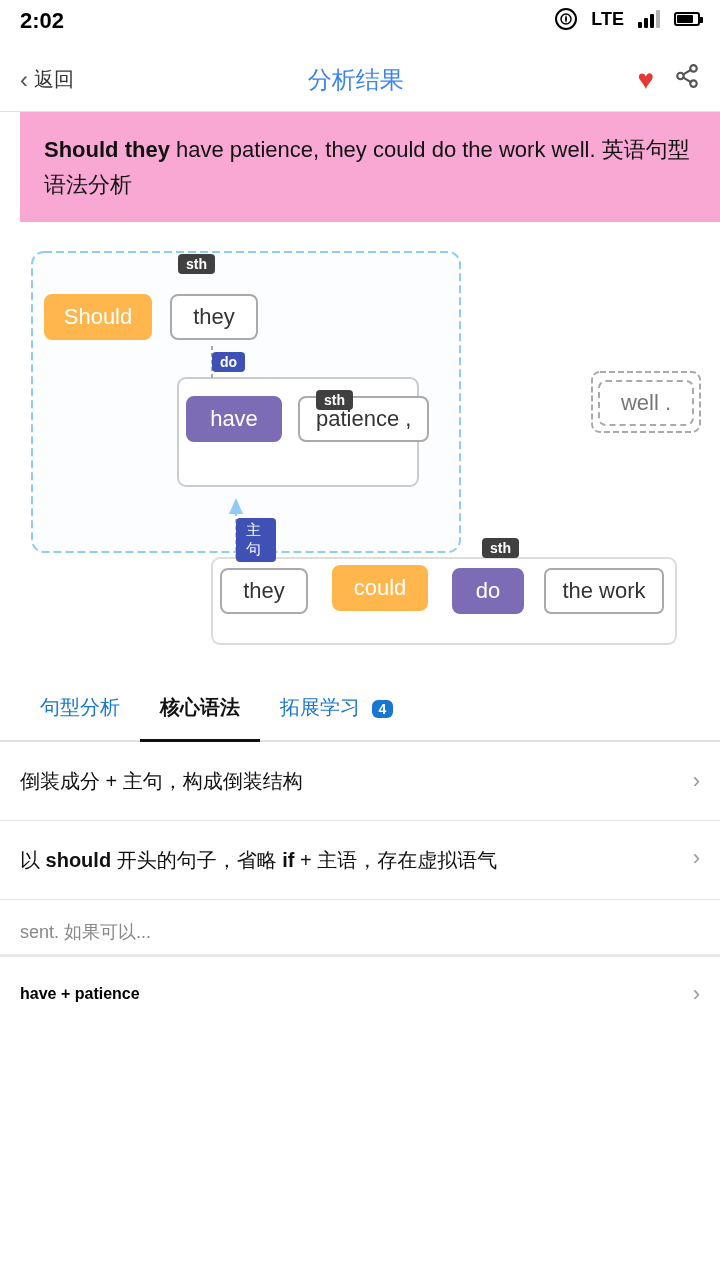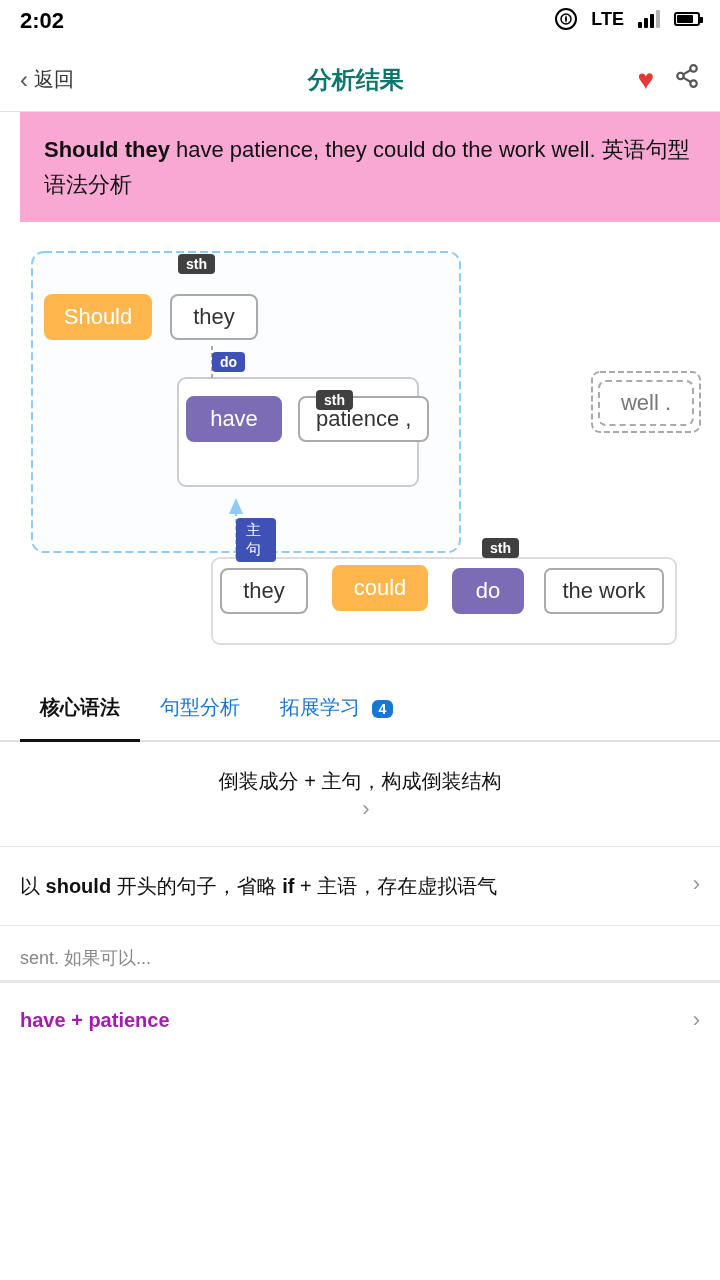--- a/index.html
+++ b/index.html
@@ -84,21 +84,21 @@
       display: flex; align-items: center; gap: 6px;
       color: #333; font-size: 20px; cursor: pointer;
       text-decoration: none;
     }
     .back-arrow {
       font-size: 24px; color: #555;
     }
     .back-text { font-size: 20px; color: #333; }
     .header-title {
       flex: 1; text-align: center;
-      font-size: 24px; font-weight: 700; color: #0f766e;
+      font-size: 24px; font-weight: 400; color: #3b82f6;
     }
     .header-actions {
       display: flex; gap: 20px; align-items: center;
     }
     .heart-icon { font-size: 28px; color: #e53935; cursor: pointer; }
     .share-icon { font-size: 26px; color: #555; cursor: pointer; }
 
     
     .sentence-section {
       background: #f9a8d4;
@@ -209,21 +209,20 @@
     .grammar-items {
       background: #fff;
     }
     .grammar-item {
       display: flex;
       align-items: center;
       justify-content: space-between;
       padding: 24px 20px;
       border-bottom: 1px solid #e8e8e8;
       cursor: pointer;
-      flex-direction: column;
     }
     .grammar-item-text {
       font-size: 20px;
       color: #111;
       line-height: 1.5;
       flex: 1;
     }
     .chevron-right {
       font-size: 22px;
       color: #999;
@@ -243,23 +242,23 @@
     
     .bottom-grammar-item {
       display: flex;
       align-items: center;
       justify-content: space-between;
       padding: 24px 20px;
       border-top: 2px solid #e8e8e8;
       cursor: pointer;
     }
     .bottom-grammar-text {
-      font-size: 20px;
+      font-size: 16px;
       font-weight: 700;
-      color: #a21caf;
+      color: #000000;
     }
   </style>
 </head>
 <body>
 
 <div class="status-bar">
   <span class="status-time">2:02</span>
   <div class="status-icons">
     <div class="status-icon-circle">
       <svg width="12" height="12" viewBox="0 0 12 12">
@@ -358,25 +357,25 @@
     <div class="word-box orange" style="left:316px; top:323px; min-width:96px;">could</div>
 
     <div class="word-box purple" style="left:436px; top:326px; min-width:72px;">do</div>
 
     <div class="word-box gray-outline" style="left:528px; top:326px; min-width:120px;border-radius:7px;">the work</div>
 
   </div>
 </div>
 
 <div class="tabs-container">
+  <div class="tab-item blue">
+    <span>句型分析</span>
+  </div>
   <div class="tab-item active">
     <span>核心语法</span>
-  </div>
-  <div class="tab-item blue">
-    <span>句型分析</span>
   </div>
   <div class="tab-item blue">
     <span>拓展学习</span>
     <span class="tab-badge">4</span>
   </div>
 </div>
 
 <div class="grammar-items">
 
   <div class="grammar-item">

